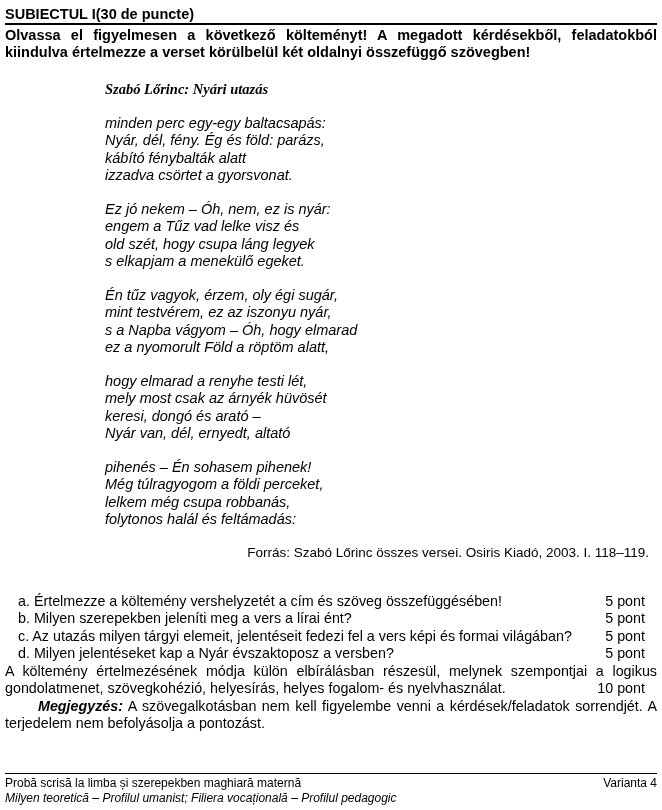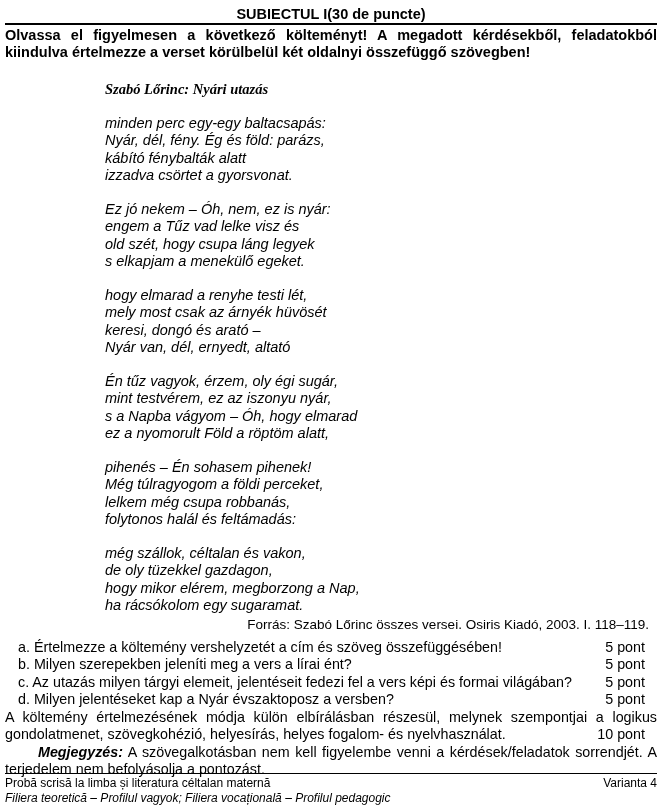--- a/index.html
+++ b/index.html
@@ -15,21 +15,21 @@
     background: #ffffff;
     color: #000000;
     font-family: "Liberation Sans", "DejaVu Sans", sans-serif;
     overflow: hidden;
     box-sizing: border-box;
     padding: 6px 5px 0 5px;
   }
   
   .header {
     display: flex;
-    justify-content: center;
+    justify-content: flex-start;
     align-items: flex-end;
     font-weight: bold;
     font-size: 14.5px;
     line-height: 16px;
     border-bottom: 2px solid #000;
     padding-bottom: 1px;
   }
   
   .instructions {
     margin: 2px 0 0 0;
@@ -61,21 +61,21 @@
     margin: 0;
   }
   .poem-source {
     text-align: right;
     font-size: 13.5px;
     line-height: 16px;
     margin: 2px 8px 0 0;
   }
   
   .questions {
-    margin-top: 6px;
+    margin-top: 32px;
     font-size: 14.3px;
     line-height: 17.5px;
   }
   .q-row {
     display: flex;
     justify-content: space-between;
     padding-left: 13px;
   }
   .q-left {
     white-space: nowrap;
@@ -155,46 +155,40 @@
     </div>
 
     <div class="stanza">
       <p>Ez jó nekem – Óh, nem, ez is nyár:</p>
       <p>engem a Tűz vad lelke visz és</p>
       <p>old szét, hogy csupa láng legyek</p>
       <p>s elkapjam a menekülő egeket.</p>
     </div>
 
     <div class="stanza">
+      <p>Én tűz vagyok, érzem, oly égi sugár,</p>
+      <p>mint testvérem, ez az iszonyu nyár,</p>
+      <p>s a Napba vágyom – Óh, hogy elmarad</p>
+      <p>ez a nyomorult Föld a röptöm alatt,</p>
+    </div>
+
+    <div class="stanza">
       <p>hogy elmarad a renyhe testi lét,</p>
       <p>mely most csak az árnyék hüvösét</p>
       <p>keresi, dongó és arató –</p>
       <p>Nyár van, dél, ernyedt, altató</p>
     </div>
 
     <div class="stanza">
-      <p>Én tűz vagyok, érzem, oly égi sugár,</p>
-      <p>mint testvérem, ez az iszonyu nyár,</p>
-      <p>s a Napba vágyom – Óh, hogy elmarad</p>
-      <p>ez a nyomorult Föld a röptöm alatt,</p>
-    </div>
-
-    <div class="stanza">
       <p>pihenés – Én sohasem pihenek!</p>
       <p>Még túlragyogom a földi perceket,</p>
       <p>lelkem még csupa robbanás,</p>
       <p>folytonos halál és feltámadás:</p>
     </div>
 
-    <div class="stanza last">
-      <p>még szállok, céltalan és vakon,</p>
-      <p>de oly tüzekkel gazdagon,</p>
-      <p>hogy mikor elérem, megborzong a Nap,</p>
-      <p>ha rácsókolom egy sugaramat.</p>
-    </div>
   </div>
 
   <p class="poem-source">Forrás: Szabó Lőrinc összes versei. Osiris Kiadó, 2003. I. 118–119.</p>
 
   <div class="questions">
     <div class="q-row">
       <span class="q-left">a. Értelmezze a költemény vershelyzetét a cím és szöveg összefüggésében!</span>
       <span class="q-points">5 pont</span>
     </div>
     <div class="q-row">
@@ -210,19 +204,19 @@
       <span class="q-points">5 pont</span>
     </div>
   </div>
 
   <p class="grading"><span>A költemény értelmezésének módja külön elbírálásban részesül, melynek szempontjai a logikus gondolatmenet, szövegkohézió, helyesírás, helyes fogalom- és nyelvhasználat.</span><span class="g-points">10 pont</span></p>
 
   <p class="note"><span class="note-label">Megjegyzés:</span> <span>A szövegalkotásban nem kell figyelembe venni a kérdések/feladatok sorrendjét. A terjedelem nem befolyásolja a pontozást.</span></p>
 
   <div class="footer">
     <div class="footer-row1">
-      <span>Probă scrisă la limba și literatura céltalan maternă</span>
+      <span>Probă scrisă la limba și szerepekben maghiară maternă</span>
       <span>Varianta 4</span>
     </div>
-    <div class="footer-row2">Filiera teoretică – Profilul vagyok; Filiera vocațională – Profilul pedagogic</div>
+    <div class="footer-row2">Milyen teoretică – Profilul umanist; Filiera vocațională – Profilul pedagogic</div>
   </div>
 
 </div>
 
 </body></html>

